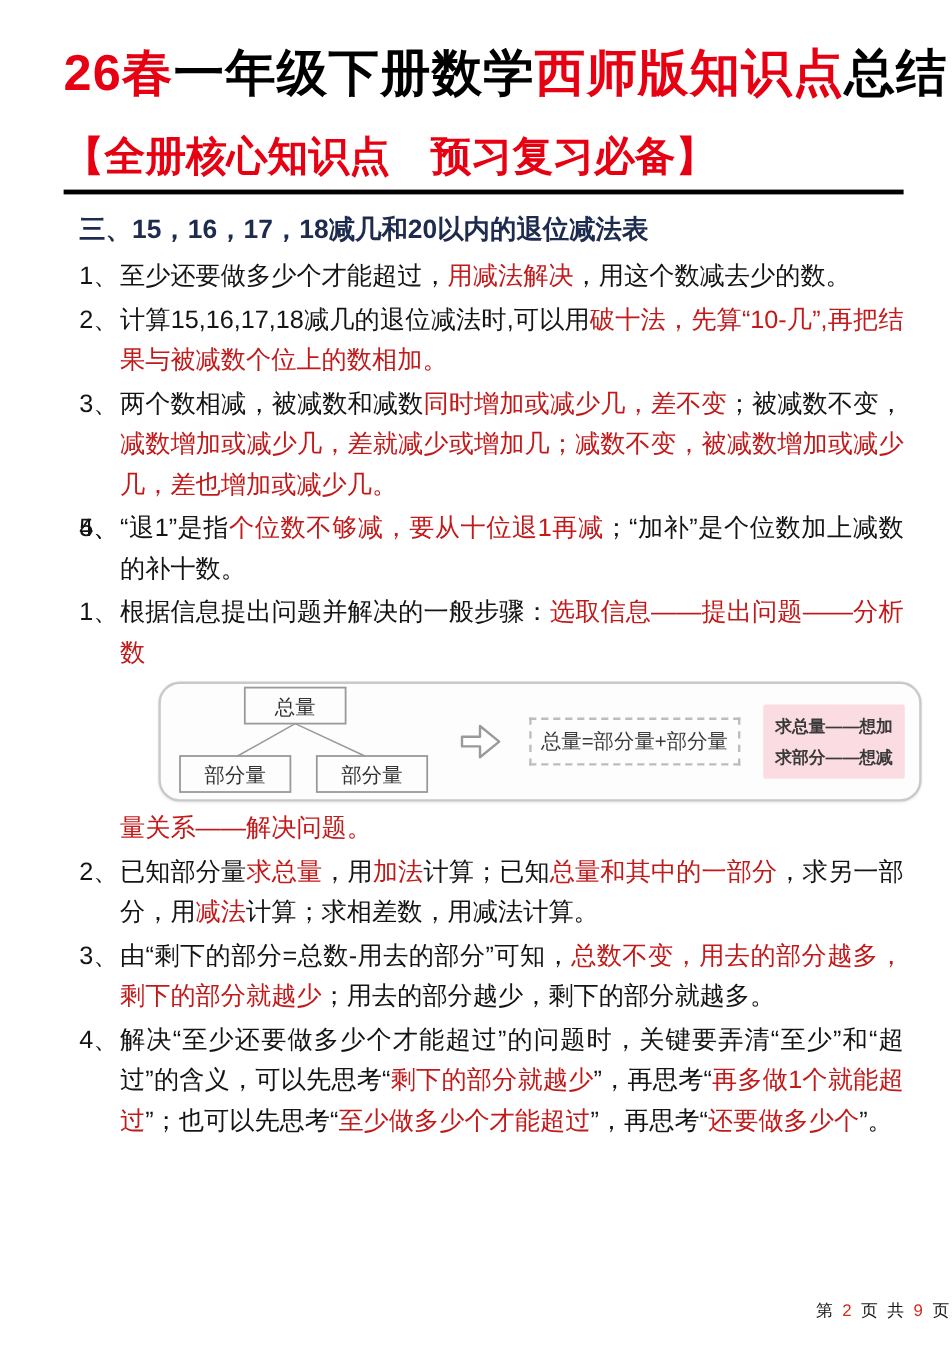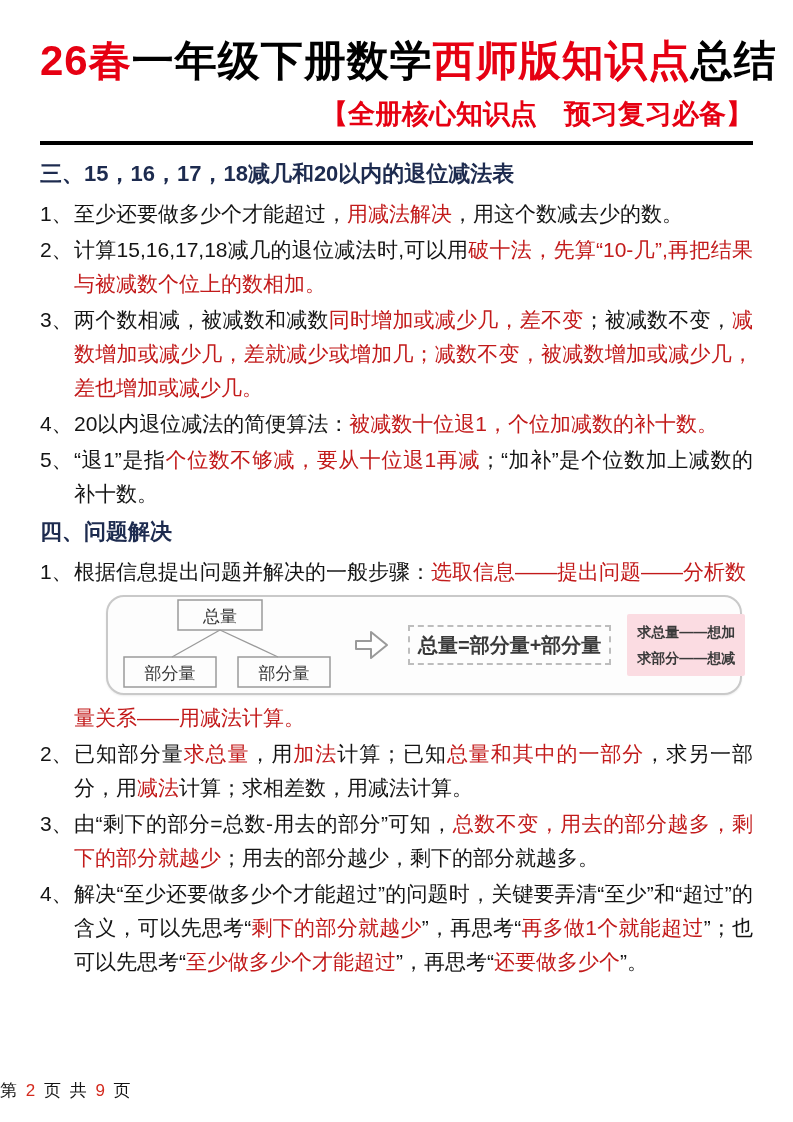--- a/index.html
+++ b/index.html
@@ -13,45 +13,45 @@
   *{margin:0;padding:0;box-sizing:border-box;}
   html,body{background:#fff;}
   body{
     width:793px;height:1122px;
     position:relative;
     margin:0 auto;
     font-family:"Liberation Sans", sans-serif;
     color:var(--ink);
     overflow:hidden;
   }
-  .page{position:absolute;inset:0;padding:34px 40px 0 40px;}
+  .page{position:absolute;inset:0;padding:34px 40px 0 53px;}
   .title{
     text-align:center;
     font-size:42px;
     font-weight:bold;
     letter-spacing:1px;
     white-space:nowrap;
     line-height:54px;
   }
   .title .seg-red{color:var(--title-red);}
   .title .seg-black{color:#000;}
   .subtitle{
-    text-align:right;
-    font-size:27px;
+    text-align:left;
+    font-size:34px;
     font-weight:bold;
     color:var(--title-red);
-    margin-top:8px;
+    margin-top:25px;
     line-height:36px;
   }
   .divider{
     height:4px;
     background:#000;
     margin-top:9px;
   }
-  .content{margin-top:12px;}
+  .content{margin-top:12px;margin-left:13px;}
   .section-heading{
     font-size:22px;
     font-weight:bold;
     color:var(--navy);
     line-height:34px;
     margin:4px 0 6px 0;
   }
   .item{
     position:relative;
     padding-left:34px;
@@ -87,41 +87,41 @@
   .tree-svg{flex:0 0 auto;}
   .tree-svg text{
     font-family:"Liberation Sans", sans-serif;
     font-size:17px;
     fill:#333;
   }
   .arrow-svg{flex:0 0 auto;margin:0 2px;}
   .formula-box{
     border:2px dashed #bdbdbd;
     padding:5px 8px;
-    font-size:20px;
-    font-weight:bold;
+    font-size:17px;
+    font-weight:normal;
     color:#3a3a3a;
     line-height:26px;
     white-space:nowrap;
   }
   .tips-box{
     background:var(--pink);
     padding:5px 10px;
     font-size:14px;
     font-weight:bold;
     color:#3a3a3a;
     line-height:26px;
     white-space:nowrap;
     border-radius:2px;
   }
   .footer{
     position:absolute;
     bottom:20px;left:0;right:0;
-    text-align:left;
-    font-size:17px;
+    text-align:right;
+    font-size:14px;
     letter-spacing:2px;
   }
   .footer .seg-red{color:#d42a1e;}
 </style>
 </head>
 <body>
 
 <div class="page">
 
   <div class="title"><span class="seg-red">26春</span><span class="seg-black">一年级下册数学</span><span class="seg-red">西师版知识点</span><span class="seg-black">总结</span></div>
@@ -141,28 +141,26 @@
     <div class="item">
       <span class="num">2、</span>
       <span><span class="seg-black">计算15,16,17,18减几的退位减法时,可以用</span><span class="seg-red">破十法，先算“10-几”,再把结果与被减数个位上的数相加。</span></span>
     </div>
     <div class="item">
       <span class="num">3、</span>
       <span><span class="seg-black">两个数相减，被减数和减数</span><span class="seg-red">同时增加或减少几，差不变</span><span class="seg-black">；被减数不变，</span><span class="seg-red">减数增加或减少几，差就减少或增加几；减数不变，被减数增加或减少几，差也增加或减少几。</span></span>
     </div>
     <div class="item">
       <span class="num">4、</span>
-      <span><span class="seg-black">20以内退位减法的简便算法：</span><span class="seg-red">被减数十位退1，个位加减数的补十数。</span></span>
     </div>
     <div class="item">
       <span class="num">5、</span>
       <span><span class="seg-black">“退1”是指</span><span class="seg-red">个位数不够减，要从十位退1再减</span><span class="seg-black">；“加补”是个位数加上减数的补十数。</span></span>
     </div>
 
-    <div class="section-heading">四、问题解决</div>
 
     <div class="item">
       <span class="num">1、</span>
       <span><span class="seg-black">根据信息提出问题并解决的一般步骤：</span><span class="seg-red">选取信息——提出问题——分析数</span></span>
     </div>
 
     <div class="diagram">
       <svg class="tree-svg" width="216" height="96" viewBox="0 0 216 96">
         <rect x="58" y="3" width="84" height="30" fill="none" stroke="#9a9a9a" stroke-width="1.5"></rect>
         <text x="100" y="25" text-anchor="middle">总量</text>
@@ -181,21 +179,21 @@
       <div class="formula-box">
         <div>总量=部分量+部分量</div>
       </div>
 
       <div class="tips-box">
         <div>求总量——想加</div>
         <div>求部分——想减</div>
       </div>
     </div>
 
-    <div class="cont"><span class="seg-red">量关系——</span><span class="seg-red">用减法计算。</span></div>
+    <div class="cont"><span class="seg-red">量关系——</span><span class="seg-red">解决问题。</span></div>
 
     <div class="item">
       <span class="num">2、</span>
       <span><span class="seg-black">已知部分量</span><span class="seg-red">求总量</span><span class="seg-black">，用</span><span class="seg-red">加法</span><span class="seg-black">计算；已知</span><span class="seg-red">总量和其中的一部分</span><span class="seg-black">，求另一部分，用</span><span class="seg-red">减法</span><span class="seg-black">计算；求相差数，用减法计算。</span></span>
     </div>
     <div class="item">
       <span class="num">3、</span>
       <span><span class="seg-black">由“剩下的部分=总数-用去的部分”可知，</span><span class="seg-red">总数不变，用去的部分越多，剩下的部分就越少</span><span class="seg-black">；用去的部分越少，剩下的部分就越多。</span></span>
     </div>
     <div class="item">

